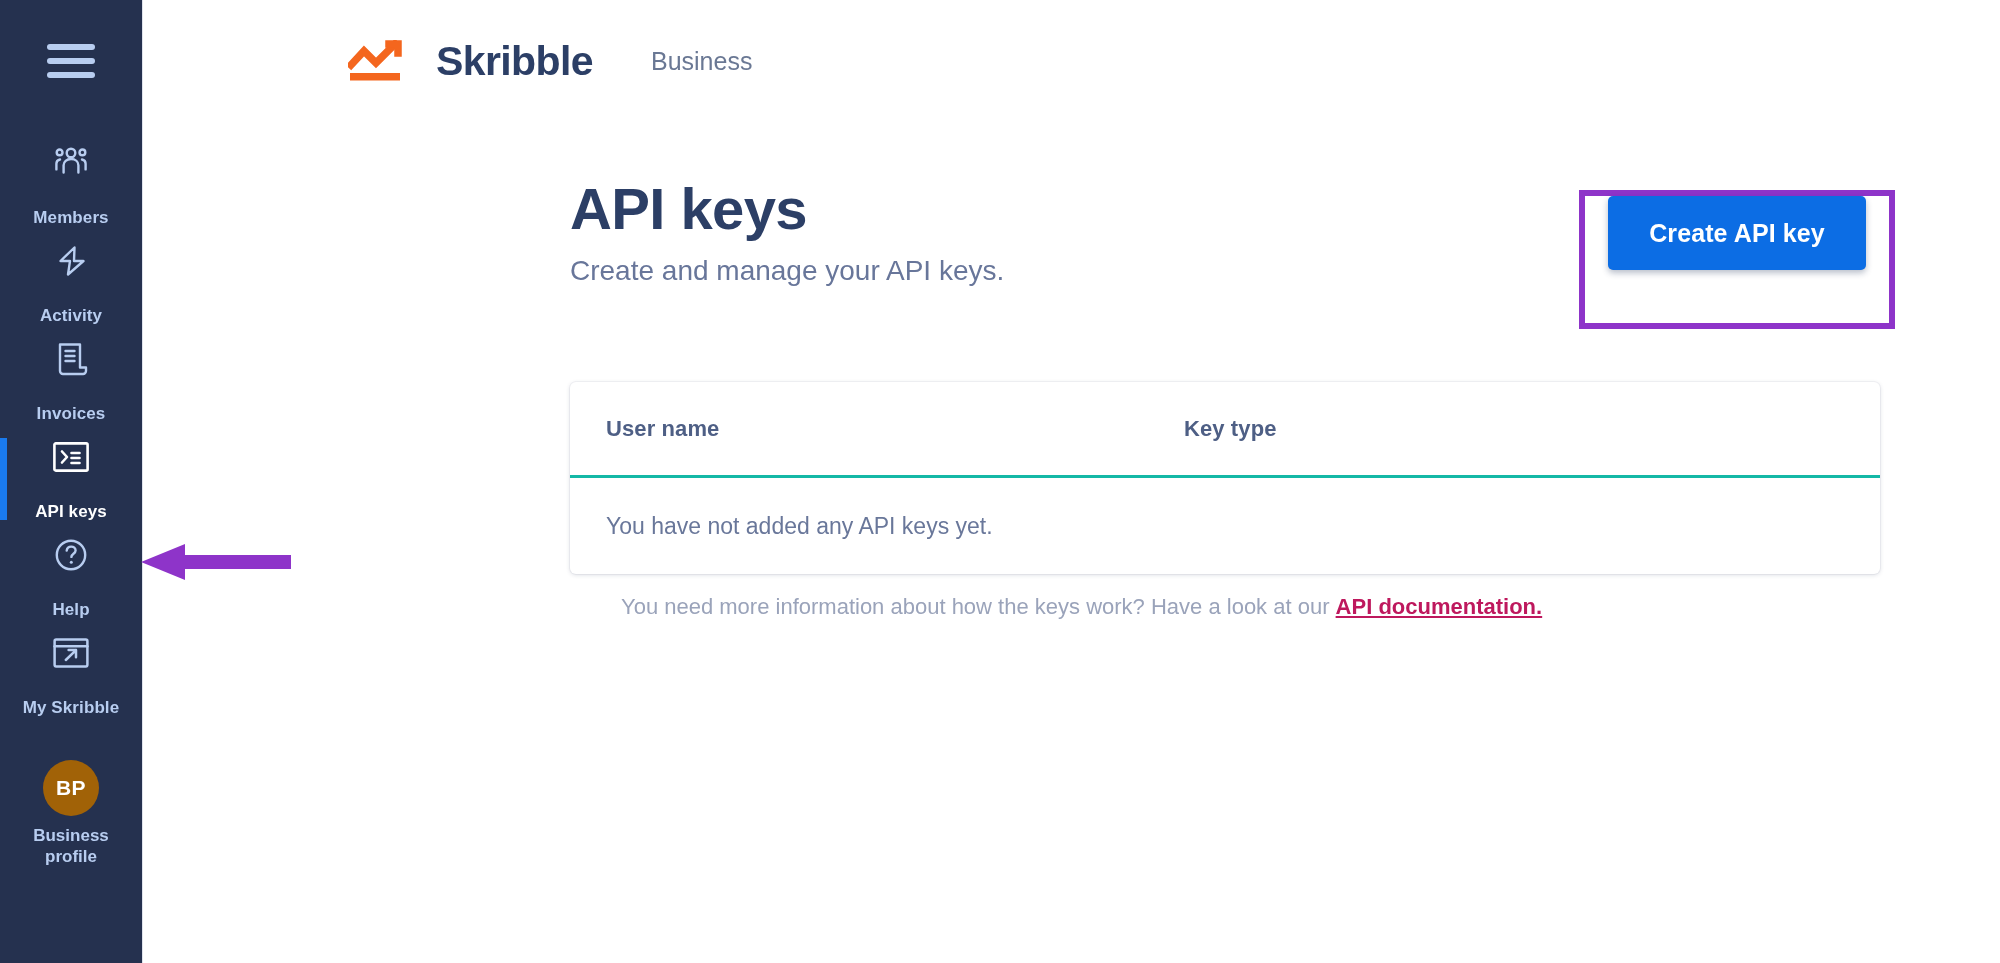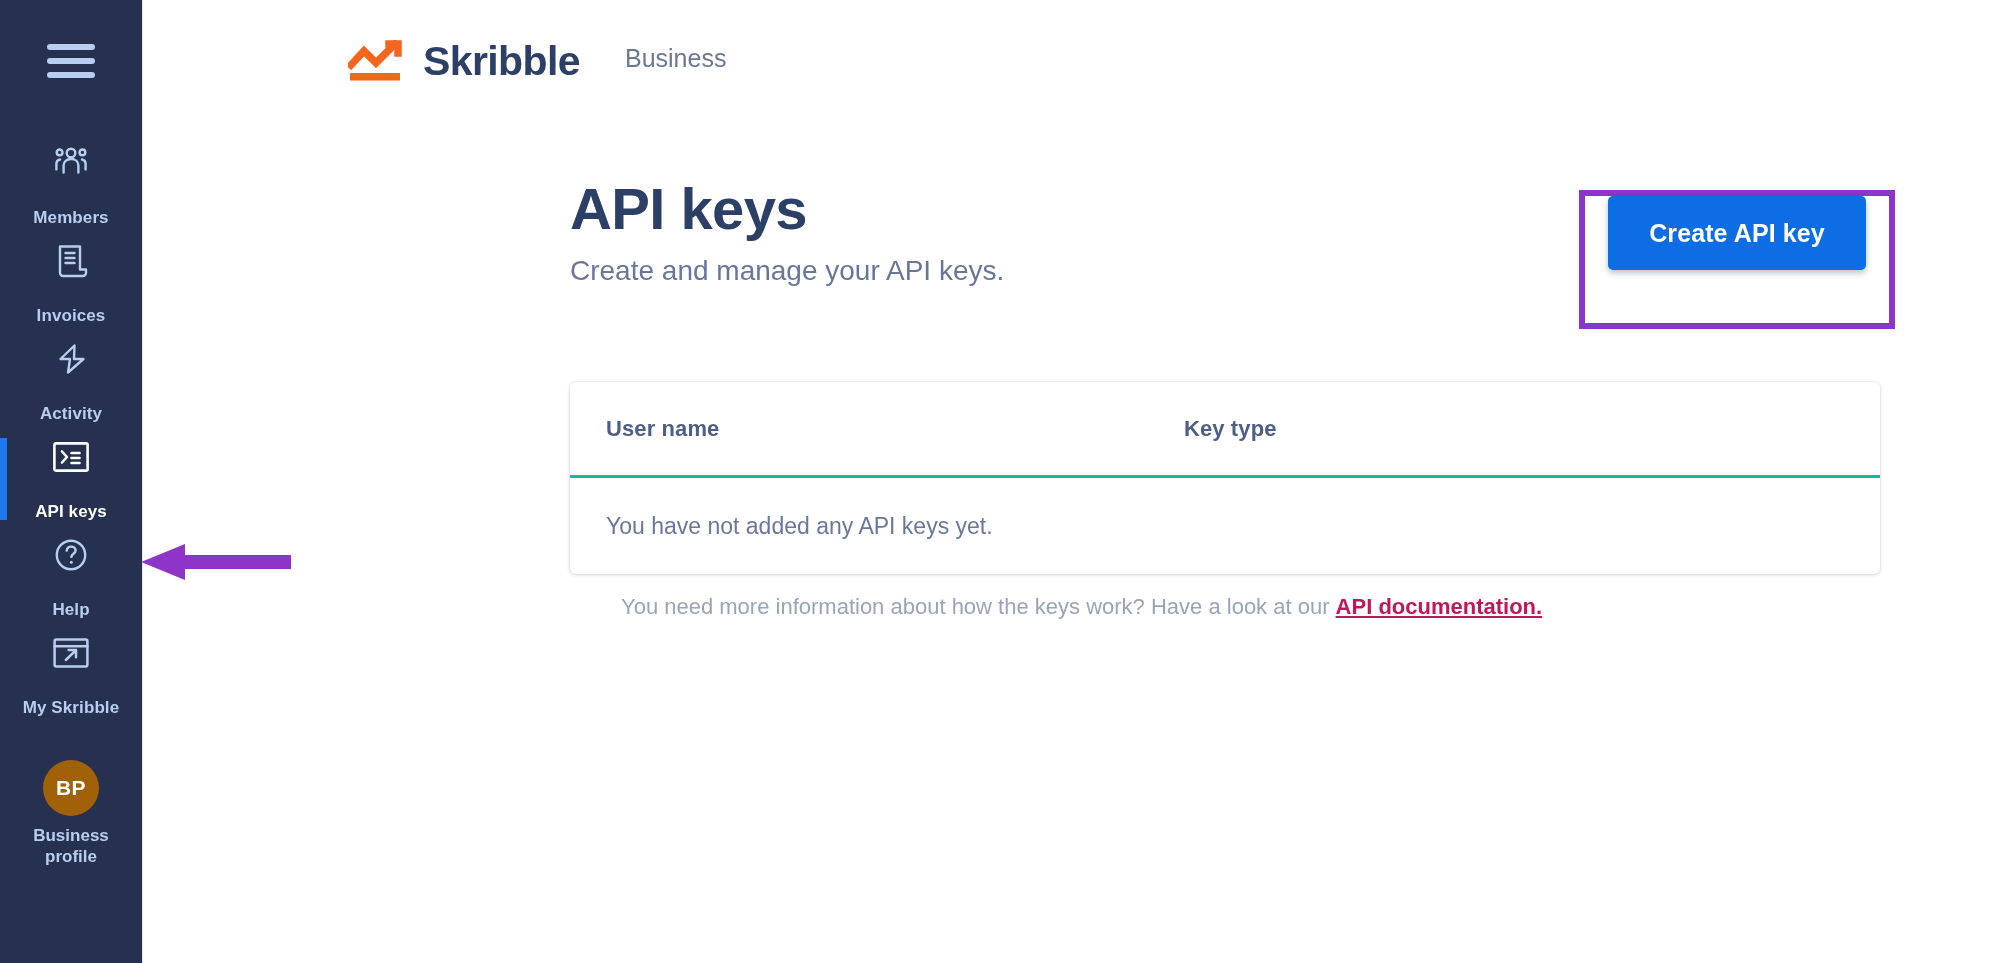--- a/index.html
+++ b/index.html
@@ -140,22 +140,22 @@
     flex: 1;
     height: 963px;
     background: #ffffff;
   }
 
   .brand {
     position: absolute;
     left: 205px;
     top: 40px;
     display: flex;
-    align-items: flex-start;
-    gap: 13px;
+    align-items: center;
+    gap: 26px;
   }
   .brand-mark { width: 62px; height: 42px; display:block; }
   .brand-name {
     font-size: 41px;
     font-weight: 700;
     color: #2c3f66;
     letter-spacing: -.6px;
     line-height: 42px;
   }
   .brand-sub {
@@ -299,35 +299,35 @@
             <circle cx="31.4" cy="7.4" r="2.9"></circle>
             <path d="M12.6 27.5v-7.2c0-3.6 3-6.3 7.4-6.3s7.4 2.7 7.4 6.3v7.2" stroke-linecap="round"></path>
             <path d="M5.4 24.4v-5.6c0-2.2 1.4-3.9 3.6-4.3M34.6 24.4v-5.6c0-2.2-1.4-3.9-3.6-4.3" stroke-linecap="round"></path>
           </svg>
         </span>
         <span class="nav-label">Members</span>
       </a>
 
       <a class="nav-item">
         <span class="nav-icon">
+          <svg width="38" height="38" viewBox="0 0 38 38" fill="none" stroke="currentColor" stroke-width="2.4" stroke-linejoin="round">
+            <path d="M22.5 5.5 8.5 19h9.5l-2 13.5L31.5 19H22z"></path>
+          </svg>
+        </span>
+        <span class="nav-label">Activity</span>
+      </a>
+
+      <a class="nav-item">
+        <span class="nav-icon">
           <svg width="36" height="38" viewBox="0 0 36 38" fill="none" stroke="currentColor" stroke-width="2.4" stroke-linecap="round" stroke-linejoin="round">
             <path d="M7 4.5h20v23h6v3.5a3 3 0 0 1-3 3H10a3 3 0 0 1-3-3z"></path>
             <path d="M12.5 11h9M12.5 16h9M12.5 21h9"></path>
           </svg>
         </span>
         <span class="nav-label">Invoices</span>
-      </a>
-
-      <a class="nav-item">
-        <span class="nav-icon">
-          <svg width="38" height="38" viewBox="0 0 38 38" fill="none" stroke="currentColor" stroke-width="2.4" stroke-linejoin="round">
-            <path d="M22.5 5.5 8.5 19h9.5l-2 13.5L31.5 19H22z"></path>
-          </svg>
-        </span>
-        <span class="nav-label">Activity</span>
       </a>
 
       <a class="nav-item active">
         <span class="nav-icon">
           <svg width="40" height="34" viewBox="0 0 40 34" fill="none" stroke="currentColor" stroke-width="2.6" stroke-linecap="round" stroke-linejoin="round">
             <rect x="3.4" y="3.4" width="33.2" height="27.2" rx="1.4"></rect>
             <path d="M11 11.5 16 17l-5 5.5"></path>
             <path d="M20.5 13h8M20.5 18h8M20.5 23h8"></path>
           </svg>
         </span>

